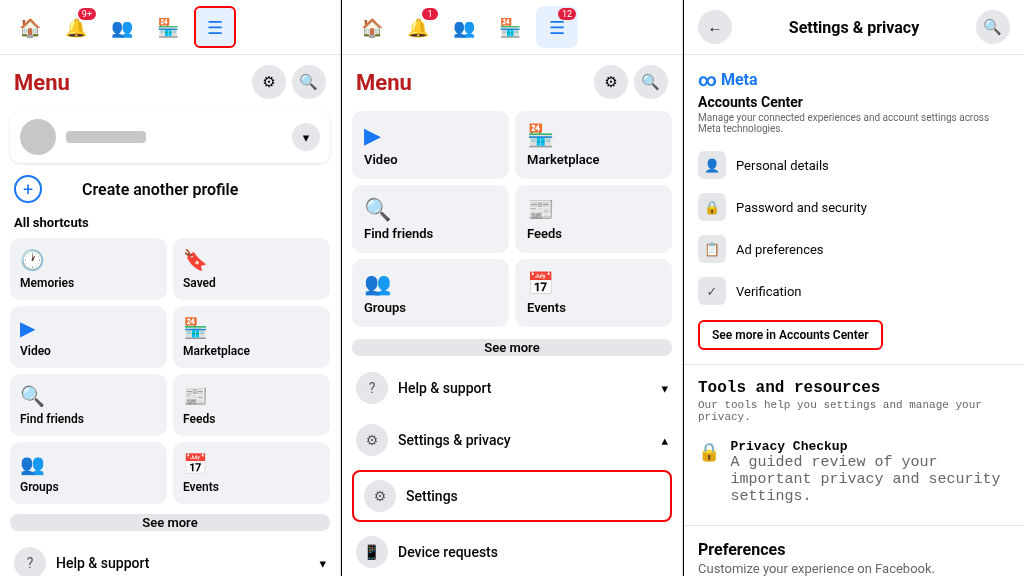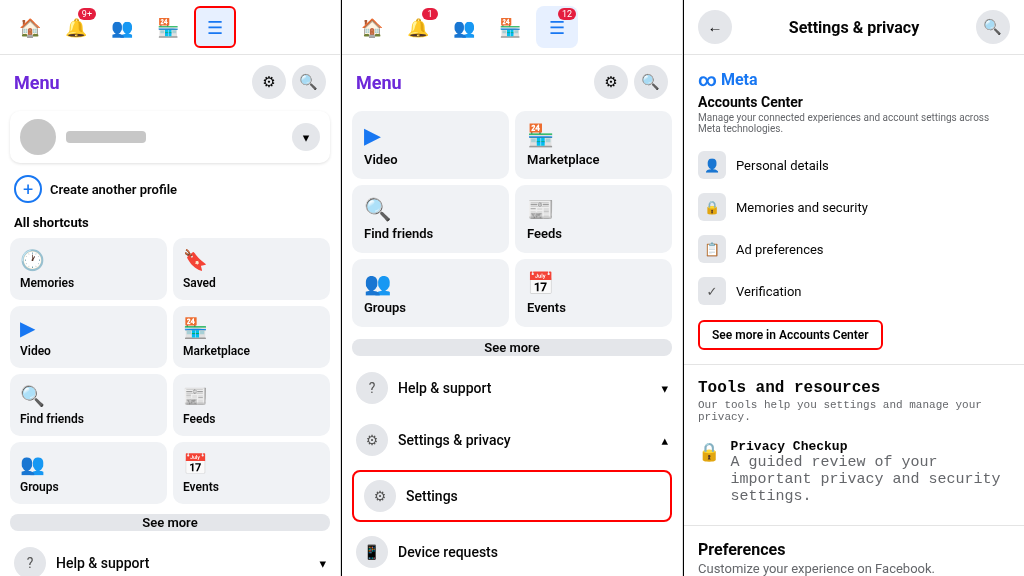--- a/index.html
+++ b/index.html
@@ -72,23 +72,23 @@
     }
 
     
     .menu-header {
       display: flex;
       align-items: center;
       justify-content: space-between;
       padding: 10px 14px 6px;
     }
     .menu-title {
-      font-size: 18px;
-      font-weight: 700;
-      color: #6d28d9;
+      font-size: 22px;
+      font-weight: 700;
+      color: #b91c1c;
     }
     .header-icons {
       display: flex;
       gap: 6px;
     }
     .icon-btn {
       width: 34px;
       height: 34px;
       border-radius: 50%;
       background: #e4e6ea;
@@ -155,23 +155,24 @@
       height: 28px;
       border-radius: 50%;
       border: 2px solid #1877f2;
       color: #1877f2;
       display: flex;
       align-items: center;
       justify-content: center;
       font-size: 18px;
     }
     .create-profile-text {
-      font-size: 13px;
+      font-size: 16px;
       font-weight: 600;
       color: #050505;
+      margin-left: 32px;
     }
 
     
     .section-label {
       font-size: 13px;
       font-weight: 700;
       color: #050505;
       padding: 6px 14px 4px;
     }
     .shortcuts-grid {
@@ -647,21 +648,21 @@
       </div>
       <div class="meta-title">Accounts Center</div>
       <div class="meta-desc">Manage your connected experiences and account settings across Meta technologies.</div>
 
       <div class="settings-link-item">
         <div class="settings-link-icon">👤</div>
         <span class="settings-link-text">Personal details</span>
       </div>
       <div class="settings-link-item">
         <div class="settings-link-icon">🔒</div>
-        <span class="settings-link-text">Memories and security</span>
+        <span class="settings-link-text">Password and security</span>
       </div>
       <div class="settings-link-item">
         <div class="settings-link-icon">📋</div>
         <span class="settings-link-text">Ad preferences</span>
       </div>
       <div class="settings-link-item">
         <div class="settings-link-icon">✓</div>
         <span class="settings-link-text">Verification</span>
       </div>
 

